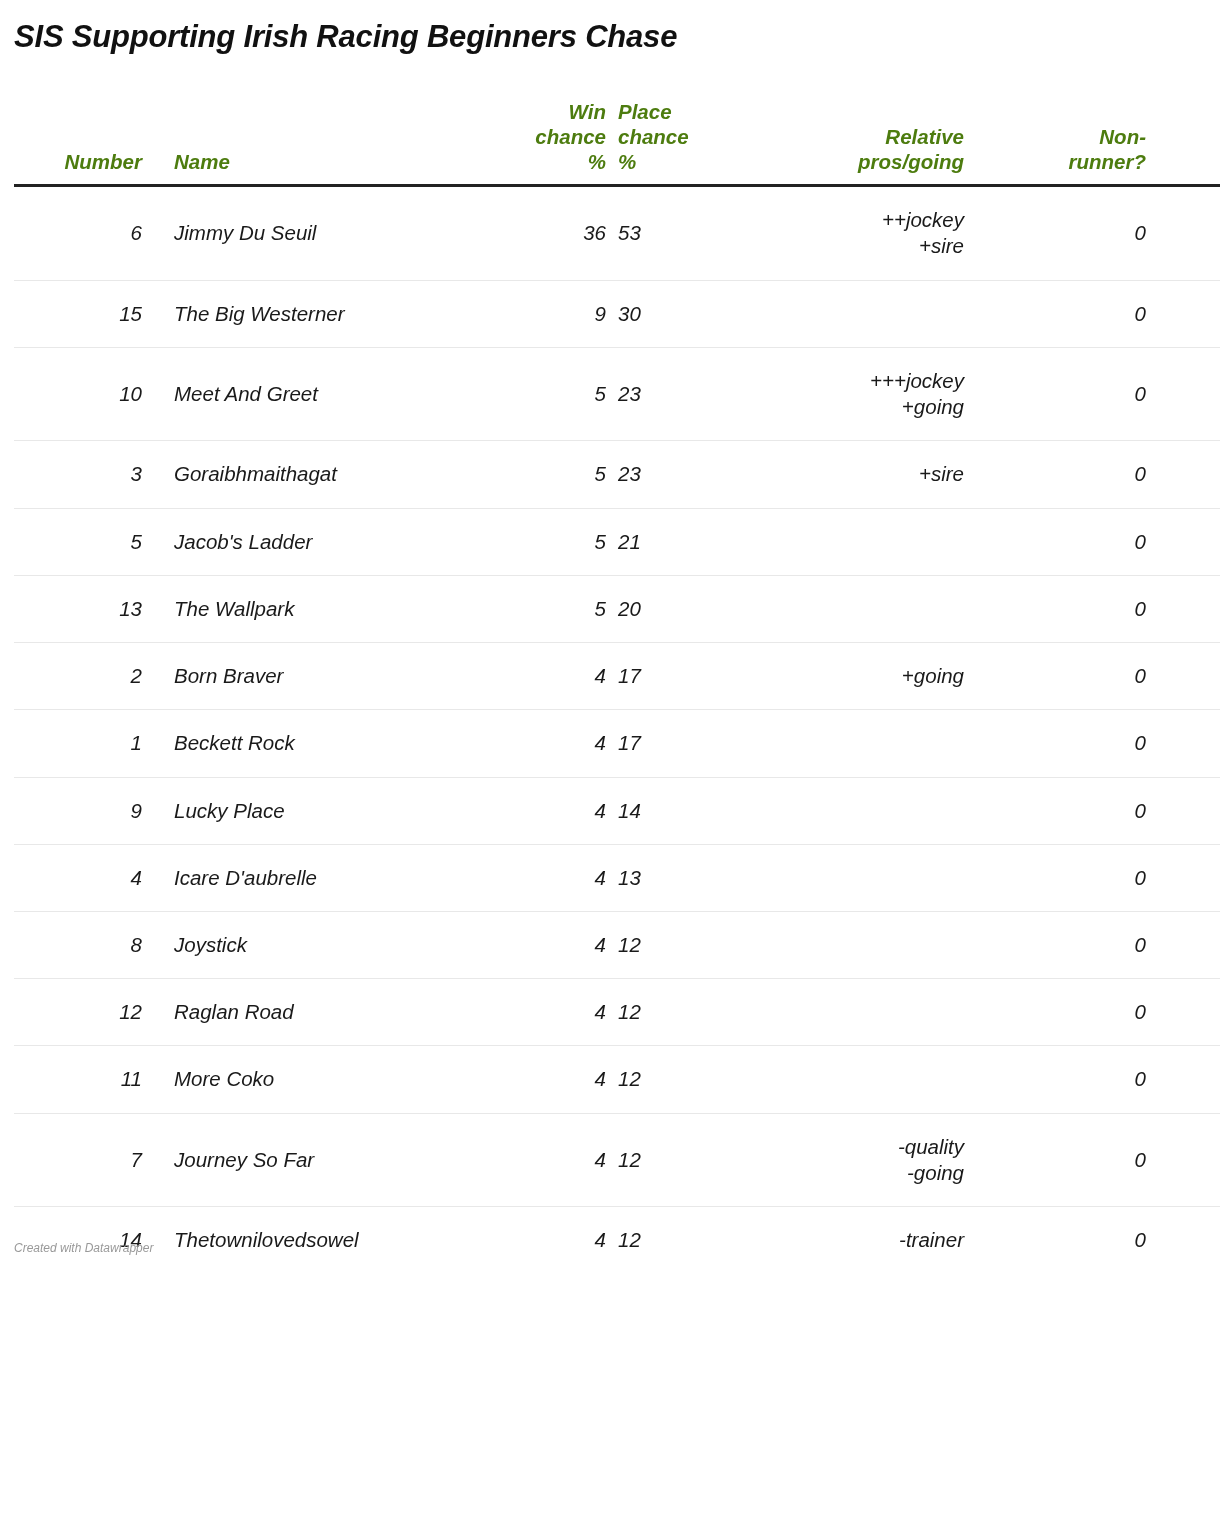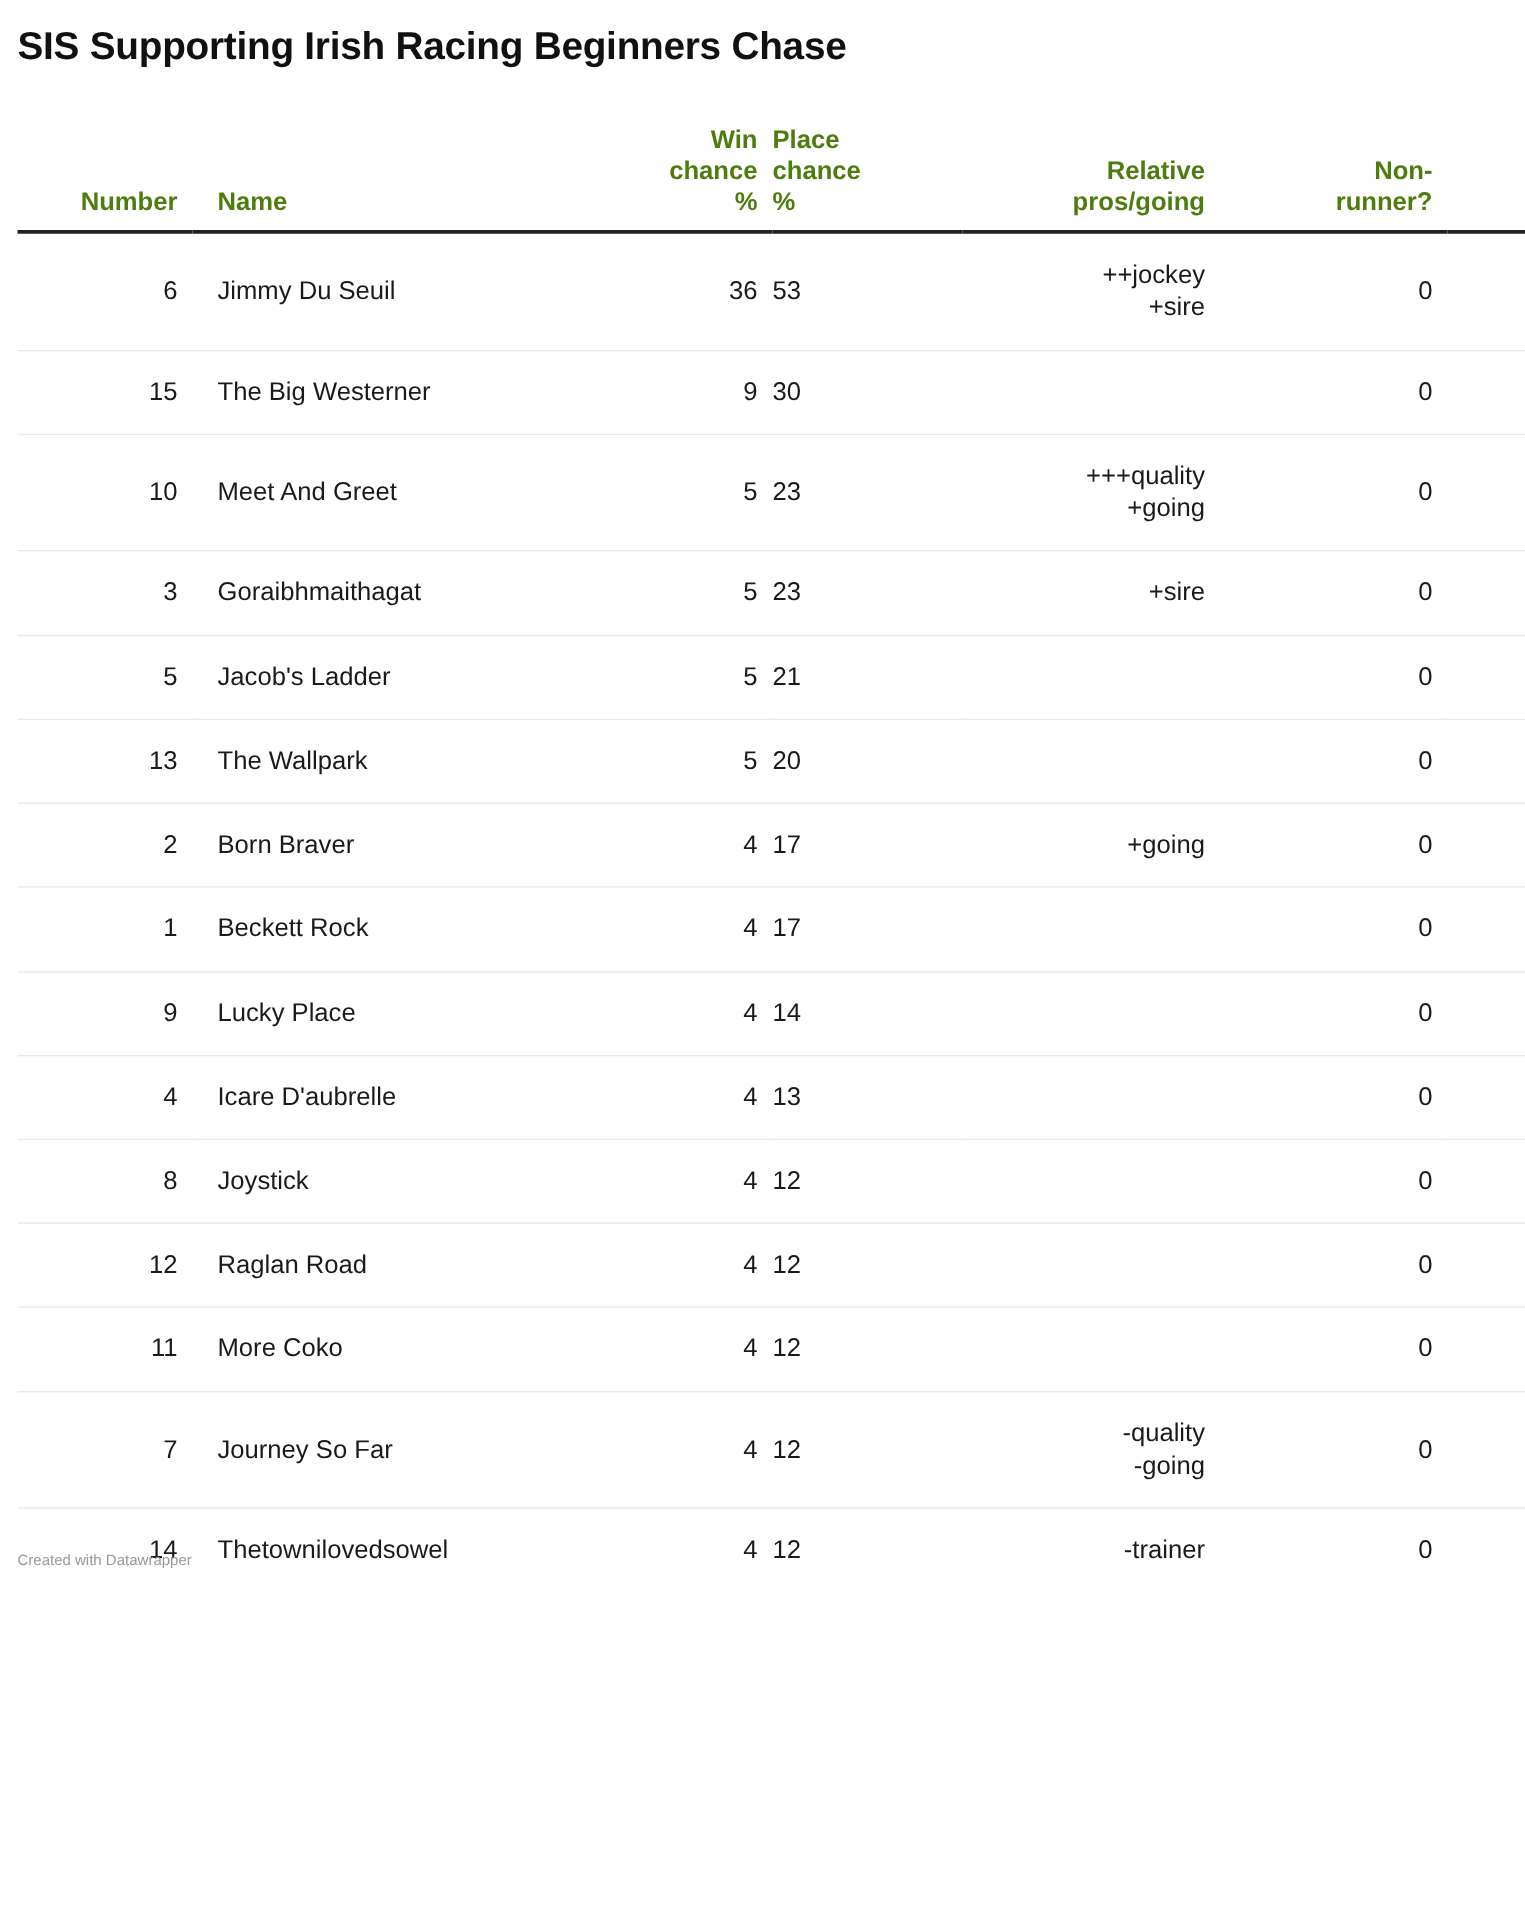--- a/index.html
+++ b/index.html
@@ -13,20 +13,21 @@
     font-family: "Liberation Sans", sans-serif;
     color: #1a1a1a;
     overflow: hidden;
     position: relative;
   }
   .page {
     padding: 0 14px;
     box-sizing: border-box;
     width: 1094px;
     position: relative;
+    font-style: italic;
   }
   .title {
     font-size: 31px;
     font-weight: bold;
     letter-spacing: -0.2px;
     margin: 18px 0 0 0;
     color: #111111;
     line-height: 1.2;
   }
   table {
@@ -130,21 +131,21 @@
           <td class="col-pros"></td>
           <td class="col-nonrun">0</td>
           <td class="col-last"></td>
         </tr>
         <tr>
           <td class="col-number">10</td>
           <td class="col-name">Meet And Greet</td>
           <td class="col-win">5</td>
           <td class="col-place">23</td>
           <td class="col-pros">
-            <span class="pros-line">+++quality</span>
+            <span class="pros-line">+++jockey</span>
             <span class="pros-line">+going</span>
           </td>
           <td class="col-nonrun">0</td>
           <td class="col-last"></td>
         </tr>
         <tr>
           <td class="col-number">3</td>
           <td class="col-name">Goraibhmaithagat</td>
           <td class="col-win">5</td>
           <td class="col-place">23</td>

